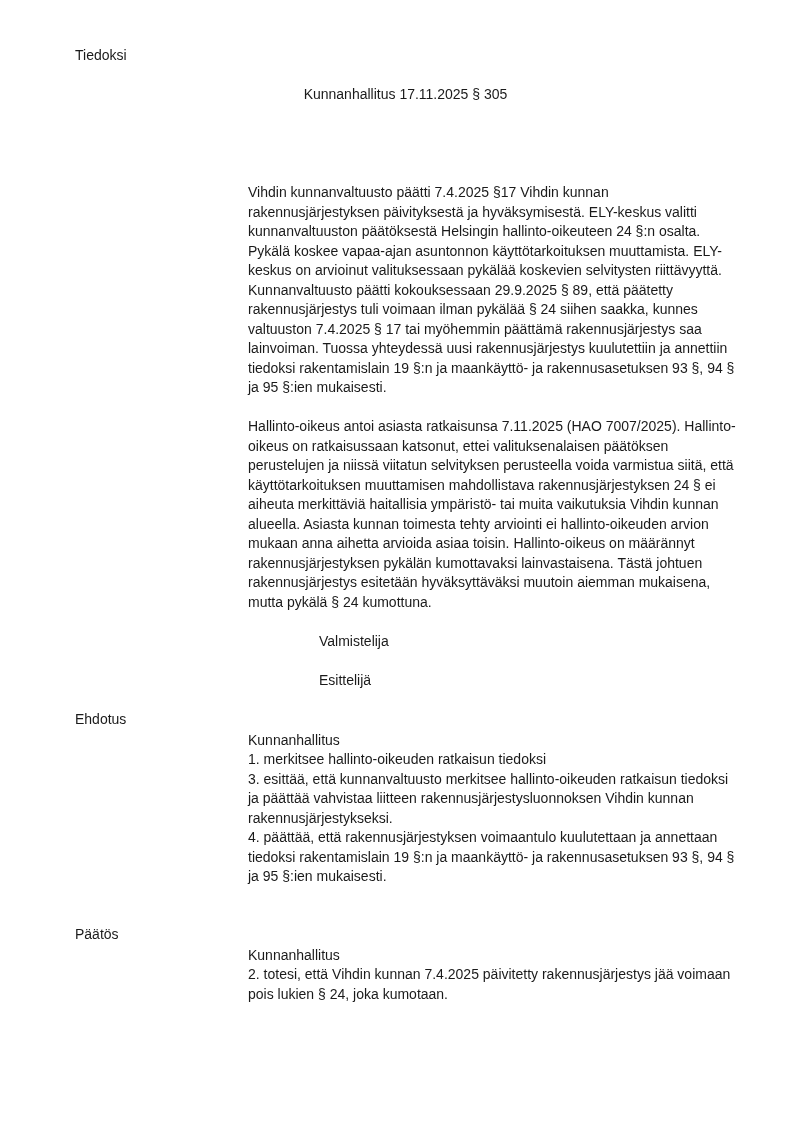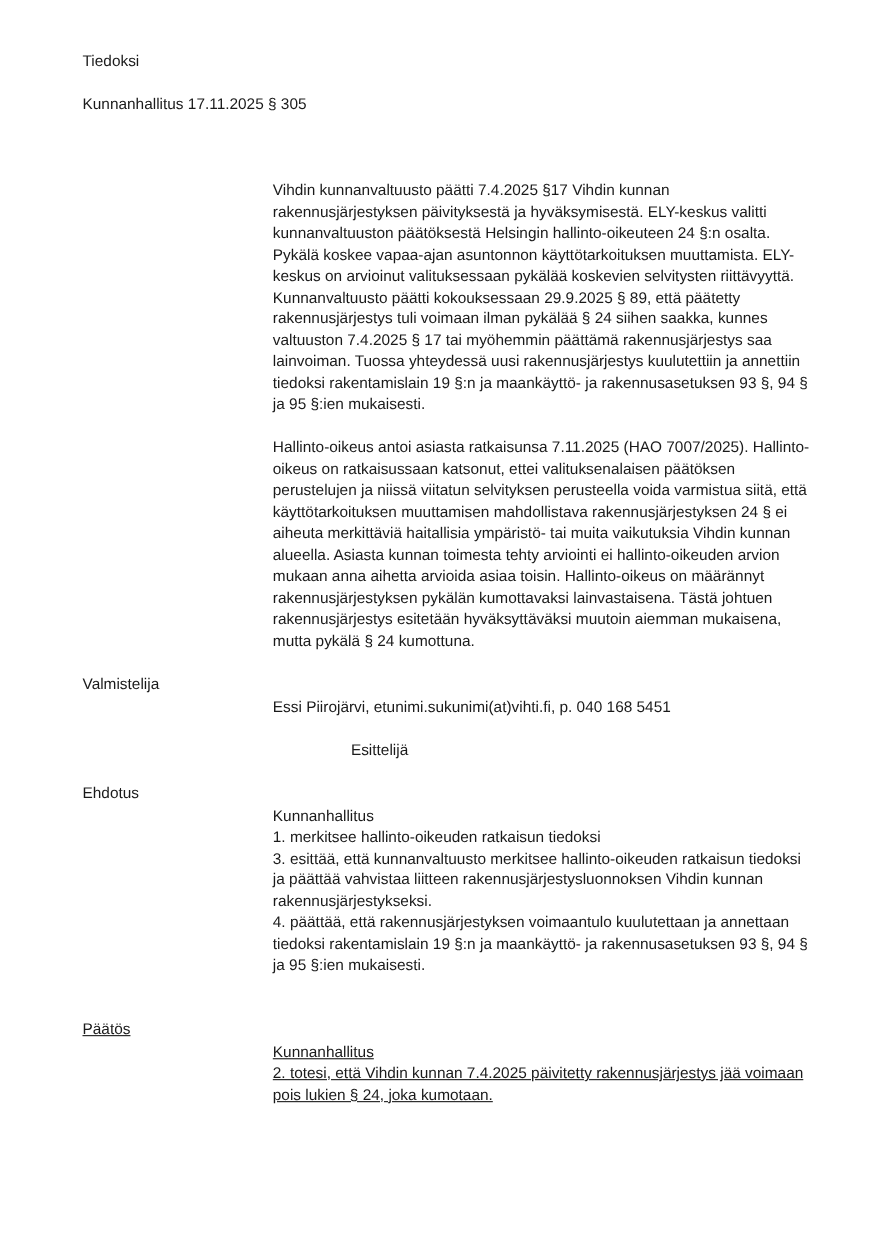--- a/index.html
+++ b/index.html
@@ -13,28 +13,28 @@
     color: #1a1a1a;
     overflow: hidden;
   }
   .page {
     width: 794px;
     height: 1122px;
     padding: 46px 58px 16px 75px;
     background: #ffffff;
   }
   .intro-note { margin-bottom: 19px; }
-  .doc-title { margin-bottom: 38px; }
+  .doc-title { margin-bottom: 58px; text-align: center; }
   .row { display: flex; align-items: flex-start; }
   .label-col { width: 173px; flex-shrink: 0; }
   .content-col { width: 488px; margin-top: 21px; }
   .content-col p.para { margin-bottom: 19.5px; }
   .content-col p.para:last-child { margin-bottom: 0; }
   .section-row { margin-top: 19.5px; justify-content: center; }
-  .section-row.big-gap { margin-top: 38px; text-decoration: underline; }
+  .section-row.big-gap { margin-top: 38px; }
   .line { display: block; }
 </style>
 </head>
 <body>
 
 <div class="page">
 
   <p class="intro-note">Tiedoksi</p>
 
   <p class="doc-title">Kunnanhallitus 17.11.2025 § 305</p>
@@ -42,23 +42,20 @@
   <div class="row">
     <div class="label-col"></div>
     <div class="content-col">
       <p class="para">Vihdin kunnanvaltuusto päätti 7.4.2025 §17 Vihdin kunnan rakennusjärjestyksen päivityksestä ja hyväksymisestä. ELY-keskus valitti kunnanvaltuuston päätöksestä Helsingin hallinto-oikeuteen 24 §:n osalta. Pykälä koskee vapaa-ajan asuntonnon käyttötarkoituksen muuttamista. ELY-keskus on arvioinut valituksessaan pykälää koskevien selvitysten riittävyyttä. Kunnanvaltuusto päätti kokouksessaan 29.9.2025 § 89, että päätetty rakennusjärjestys tuli voimaan ilman pykälää § 24 siihen saakka, kunnes valtuuston 7.4.2025 § 17 tai myöhemmin päättämä rakennusjärjestys saa lainvoiman. Tuossa yhteydessä uusi rakennusjärjestys kuulutettiin ja annettiin tiedoksi rakentamislain 19 §:n ja maankäyttö- ja rakennusasetuksen 93 §, 94 § ja 95 §:ien mukaisesti.</p>
       <p class="para">Hallinto-oikeus antoi asiasta ratkaisunsa 7.11.2025 (HAO 7007/2025). Hallinto-oikeus on ratkaisussaan katsonut, ettei valituksenalaisen päätöksen perustelujen ja niissä viitatun selvityksen perusteella voida varmistua siitä, että käyttötarkoituksen muuttamisen mahdollistava rakennusjärjestyksen 24 § ei aiheuta merkittäviä haitallisia ympäristö- tai muita vaikutuksia Vihdin kunnan alueella. Asiasta kunnan toimesta tehty arviointi ei hallinto-oikeuden arvion mukaan anna aihetta arvioida asiaa toisin. Hallinto-oikeus on määrännyt rakennusjärjestyksen pykälän kumottavaksi lainvastaisena. Tästä johtuen rakennusjärjestys esitetään hyväksyttäväksi muutoin aiemman mukaisena, mutta pykälä § 24 kumottuna.</p>
     </div>
   </div>
 
   <div class="row section-row">
     <div class="label-col">Valmistelija</div>
-    <div class="content-col">
-      <span class="line">Essi Piirojärvi,  etunimi.sukunimi(at)vihti.fi, p. 040 168 5451</span>
-    </div>
   </div>
 
   <div class="row section-row">
     <div class="label-col">Esittelijä</div>
   </div>
 
   <div class="row section-row">
     <div class="label-col">Ehdotus</div>
     <div class="content-col">
       <span class="line">Kunnanhallitus</span>

